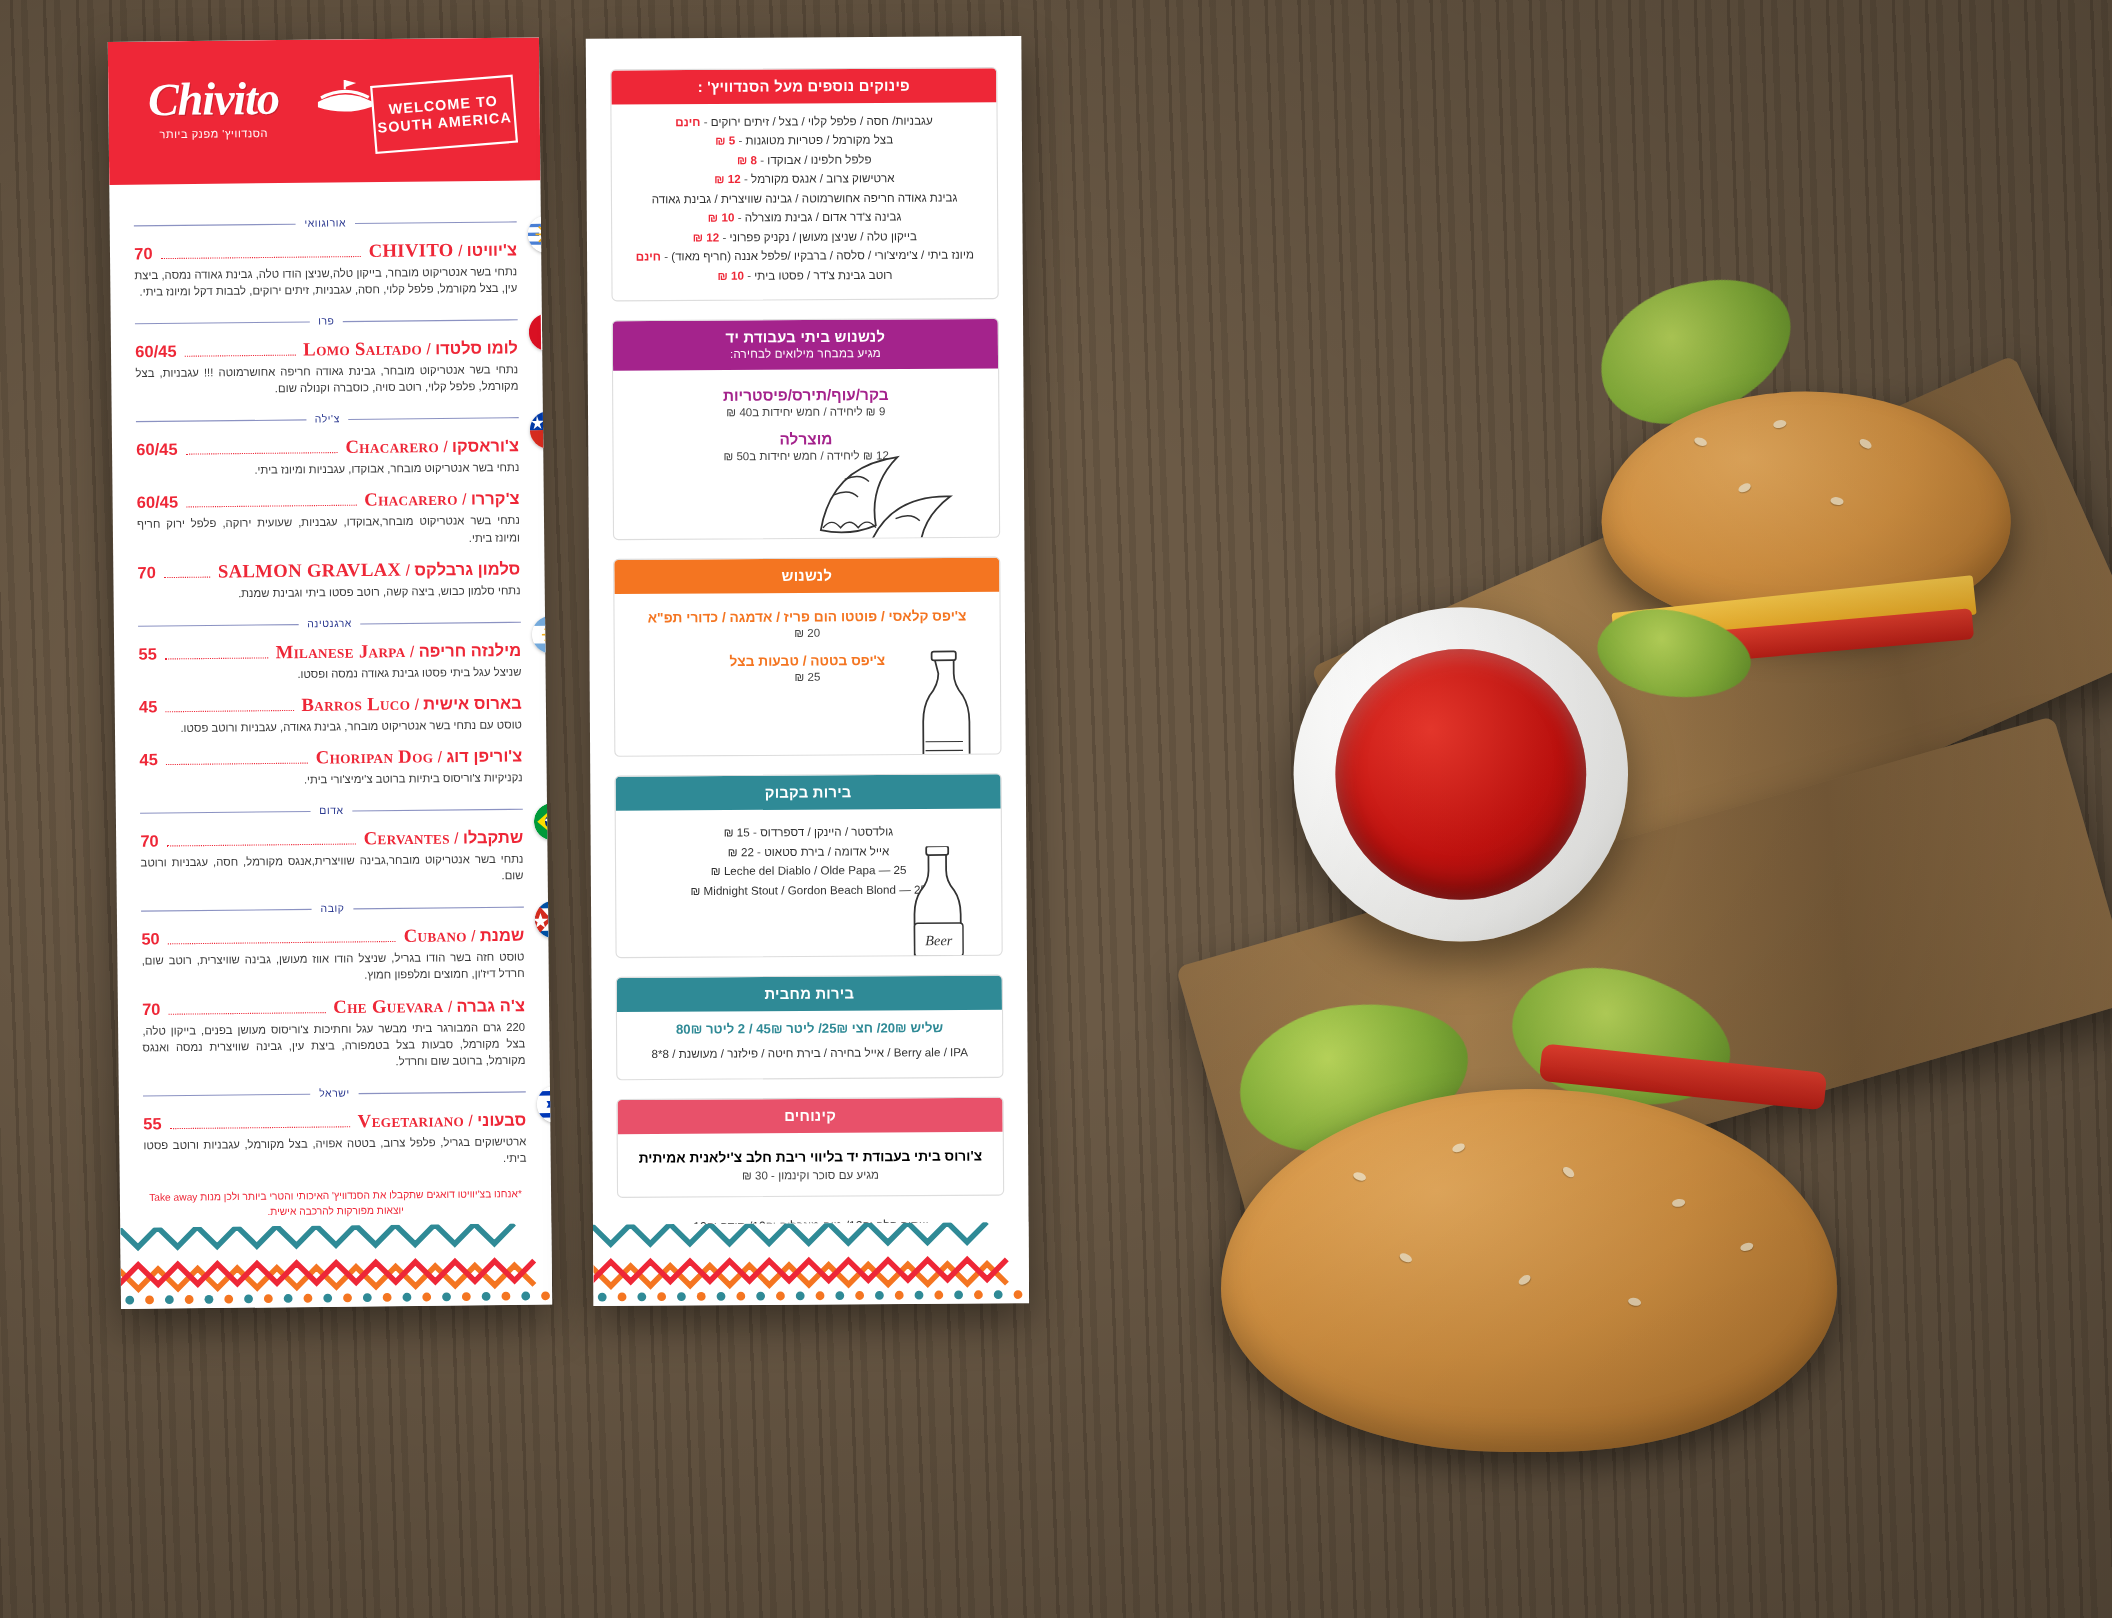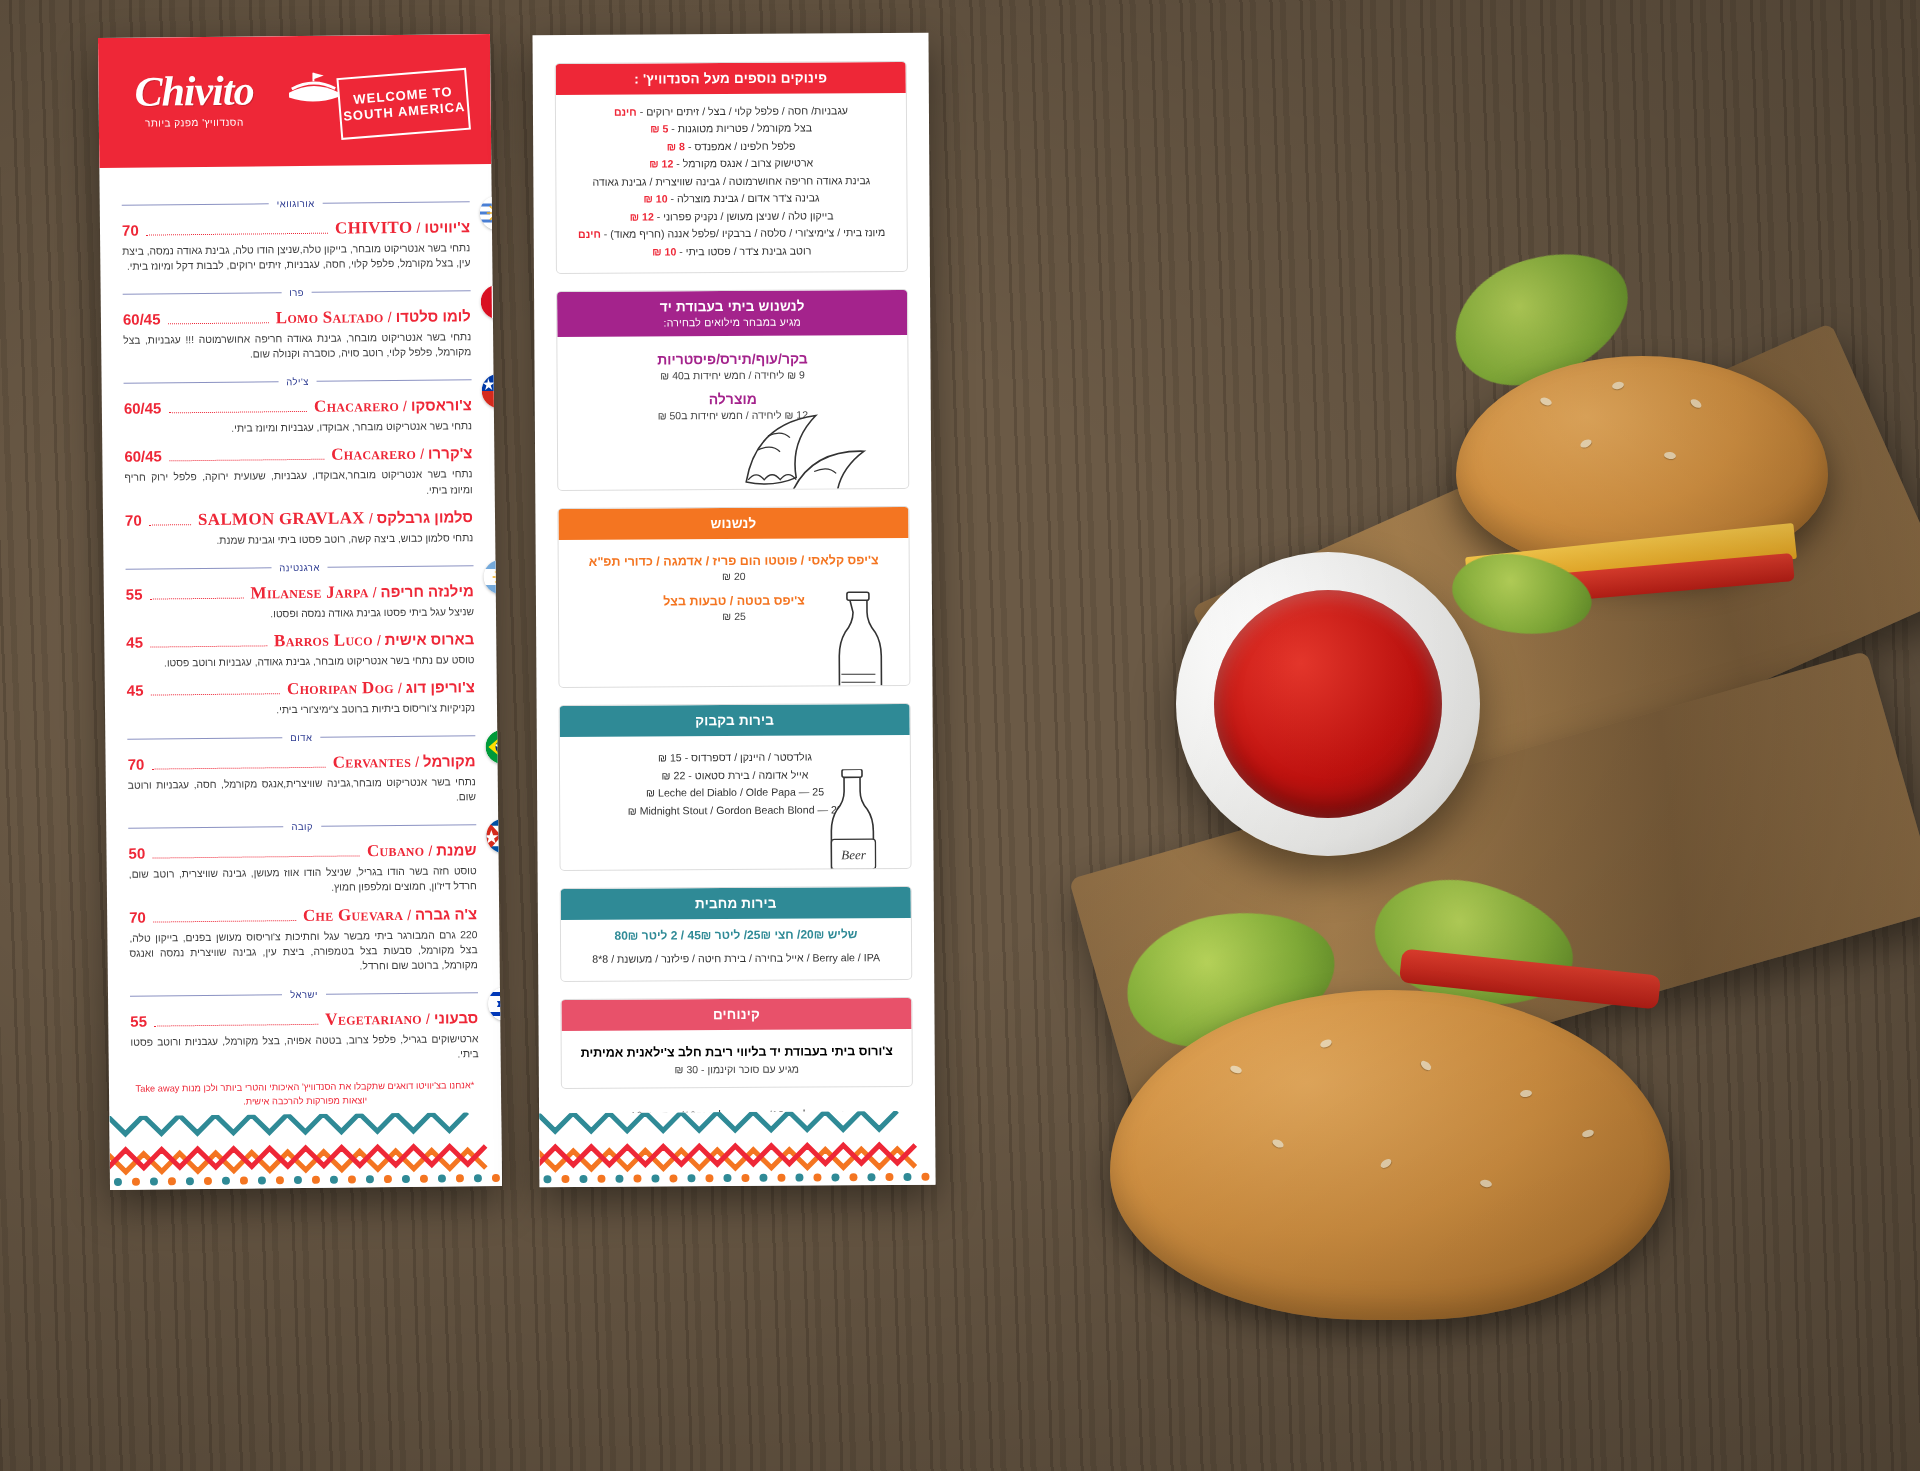--- a/index.html
+++ b/index.html
@@ -312,21 +312,21 @@
           <svg viewBox="0 0 34 34">
             <circle cx="17" cy="17" r="17" fill="#009b3a"></circle>
             <path d="M17 5l14 12-14 12L3 17z" fill="#fedf00"></path>
             <circle cx="17" cy="17" r="7" fill="#002776"></circle>
             <path d="M10.5 15q7 4 13.5 0" stroke="#fff" stroke-width="2" fill="none"></path>
           </svg>
         </span>
       </div>
       <div class="dish">
         <div class="title">
-          <span class="he">מקורמל</span>
+          <span class="he">שתקבלו</span>
           <span class="slash">/</span>
           <span class="en">Cervantes</span>
           <span class="dots"></span>
           <span class="price">70</span>
         </div>
         <div class="desc">נתחי בשר אנטריקוט מובחר,גבינה שוויצרית,אנגס מקורמל, חסה, עגבניות ורוטב שום.</div>
       </div>
       <div class="crel">
         <div class="country">
           <span class="line"></span>
@@ -441,21 +441,21 @@
 </div>
 
 <div class="menu" id="menu-right">
   <div class="rbody">
 
     <div class="card">
       <div class="bar" id="extras-bar" style="background: rgb(238, 39, 55);">פינוקים נוספים מעל הסנדוויץ' :</div>
       <div class="inner" id="extras-rows">
           <div class="row"><span>עגבניות/ חסה / פלפל קלוי / בצל / זיתים ירוקים - </span><span class="red">חינם</span></div>
           <div class="row"><span>בצל מקורמל / פטריות מטוגנות - </span><span class="red">5 ₪</span></div>
-          <div class="row"><span>פלפל חלפינו / אמפנדס - </span><span class="red">8 ₪</span></div>
+          <div class="row"><span>פלפל חלפינו / אבוקדו - </span><span class="red">8 ₪</span></div>
           <div class="row"><span>ארטישוק צרוב / אנגס מקורמל - </span><span class="red">12 ₪</span></div>
           <div class="row"><span>גבינת גאודה חריפה אחושרמוטה / גבינה שוויצרית / גבינת גאודה</span></div>
           <div class="row"><span>גבינה צ'דר אדום / גבינת מוצרלה - </span><span class="red">10 ₪</span></div>
           <div class="row"><span>בייקון טלה / שניצן מעושן / נקניק פפרוני - </span><span class="red">12 ₪</span></div>
           <div class="row"><span>מיונז ביתי / צ'ימיצ'ורי / סלסה / ברבקיו /פלפל אננה (חריף מאוד) - </span><span class="red">חינם</span></div>
           <div class="row"><span>רוטב גבינת צ'דר / פסטו ביתי - </span><span class="red">10 ₪</span></div>
         </div>
     </div>
 
     <div class="card">

